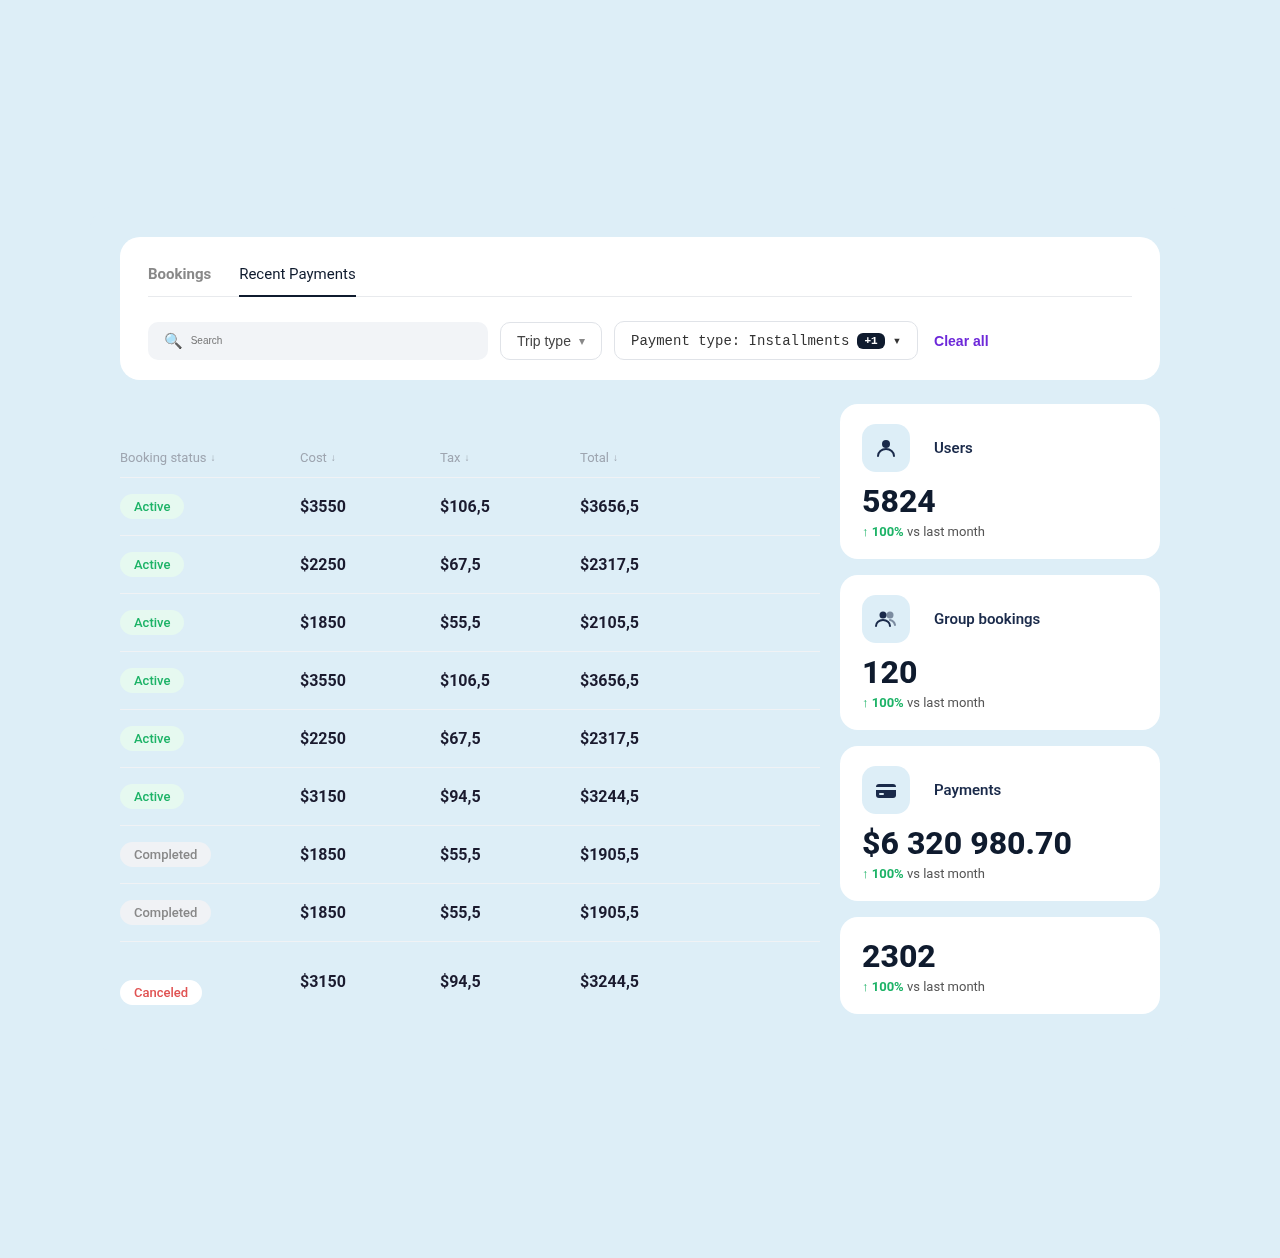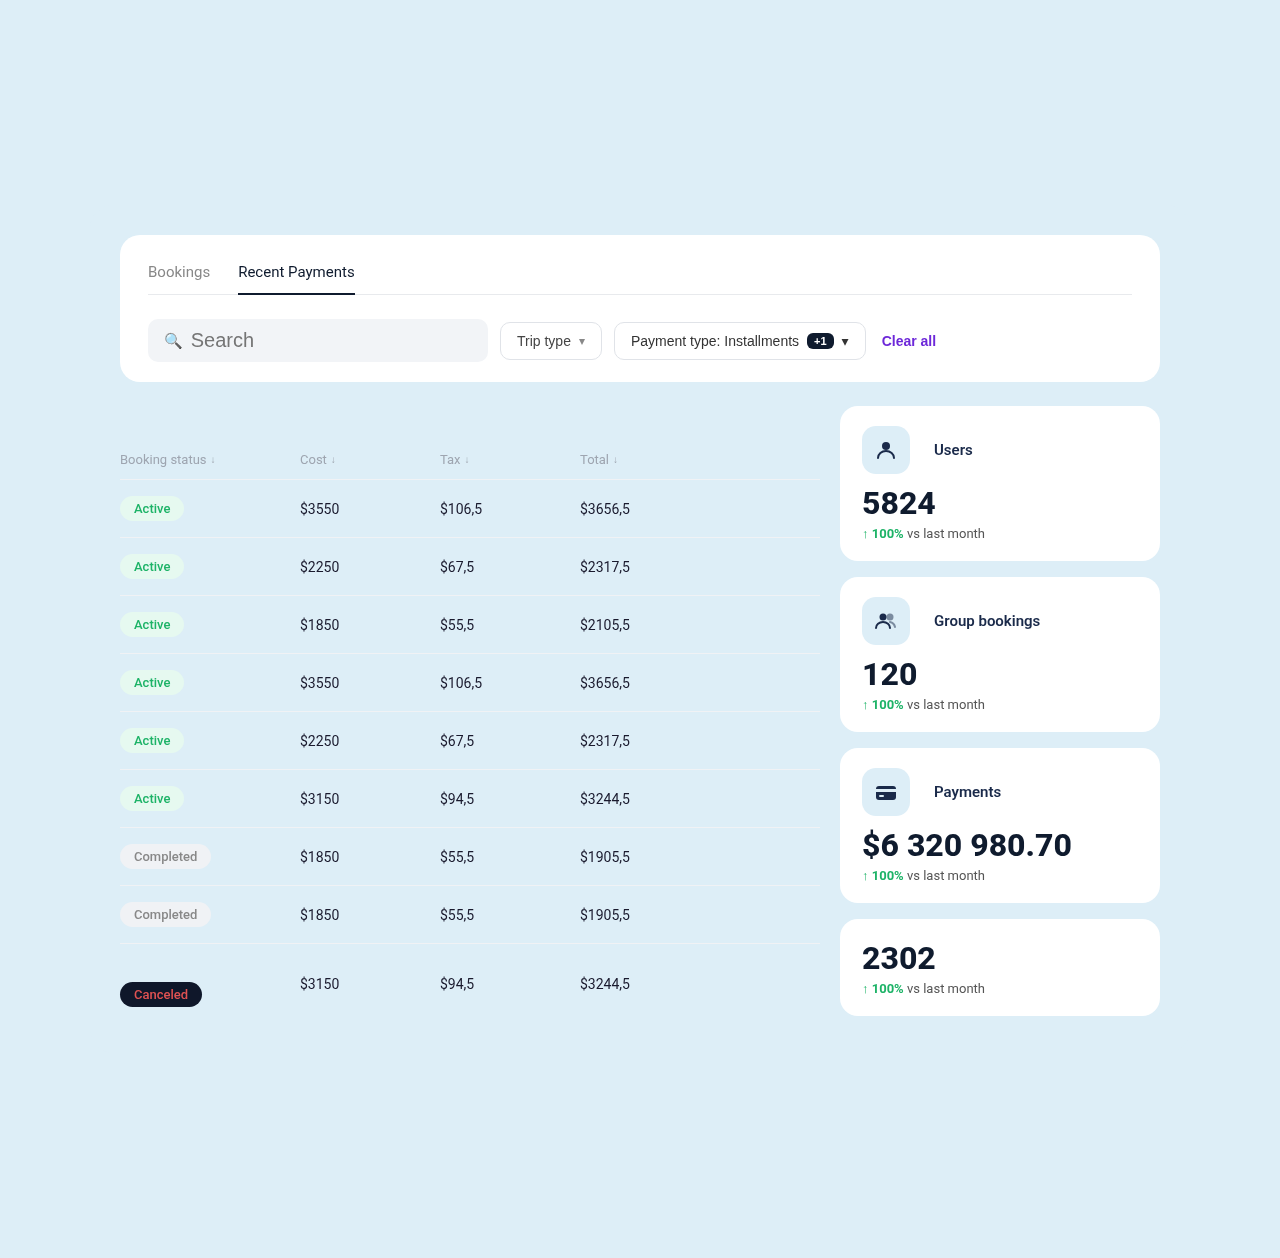--- a/index.html
+++ b/index.html
@@ -29,21 +29,21 @@
       display: flex;
       gap: 28px;
       border-bottom: 1px solid #e8eaed;
       margin-bottom: 24px;
     }
     .tab {
       font-size: 15px;
       padding-bottom: 12px;
       cursor: pointer;
       color: #888;
-      font-weight: 400;
+      font-weight: 700;
       border-bottom: 2px solid transparent;
       margin-bottom: -1px;
     }
     .tab.active {
       color: #0f1b2e;
       font-weight: 400;
       border-bottom: 2.5px solid #0f1b2e;
     }
     .filters {
       display: flex;
@@ -61,21 +61,21 @@
       max-width: 340px;
     }
     .search-icon {
       color: #aaa;
       font-size: 15px;
     }
     .search-input {
       border: none;
       background: transparent;
       outline: none;
-      font-size: 20px;
+      font-size: 10px;
       color: #555;
       width: 100%;
     }
     .filter-btn {
       display: flex;
       align-items: center;
       gap: 8px;
       border: 1.5px solid #e0e3e8;
       border-radius: 10px;
       padding: 10px 16px;
@@ -93,20 +93,21 @@
       display: flex;
       align-items: center;
       gap: 8px;
       border: 1.5px solid #e0e3e8;
       border-radius: 10px;
       padding: 10px 16px;
       font-size: 14px;
       color: #333;
       background: #fff;
       cursor: pointer;
+      font-family: Liberation Mono, monospace;
     }
     .badge {
       background: #0f1b2e;
       color: #fff;
       border-radius: 6px;
       font-size: 11px;
       font-weight: 700;
       padding: 2px 7px;
     }
     .clear-all-btn {
@@ -157,28 +158,28 @@
     }
     .status-active {
       background: #e6f9f0;
       color: #1db367;
     }
     .status-completed {
       background: #f0f2f5;
       color: #888;
     }
     .status-canceled {
-      background: #0f172a;
+      background: #ffffff;
       color: #e05252;
       margin-top: 22px;
     }
     .cell-value {
-      font-size: 14px;
+      font-size: 16px;
       color: #1a1a2e;
-      font-weight: 400;
+      font-weight: 700;
     }
     .right-panel {
       width: 320px;
       display: flex;
       flex-direction: column;
       gap: 16px;
     }
     .stat-card {
       background: #fff;
       border-radius: 18px;

